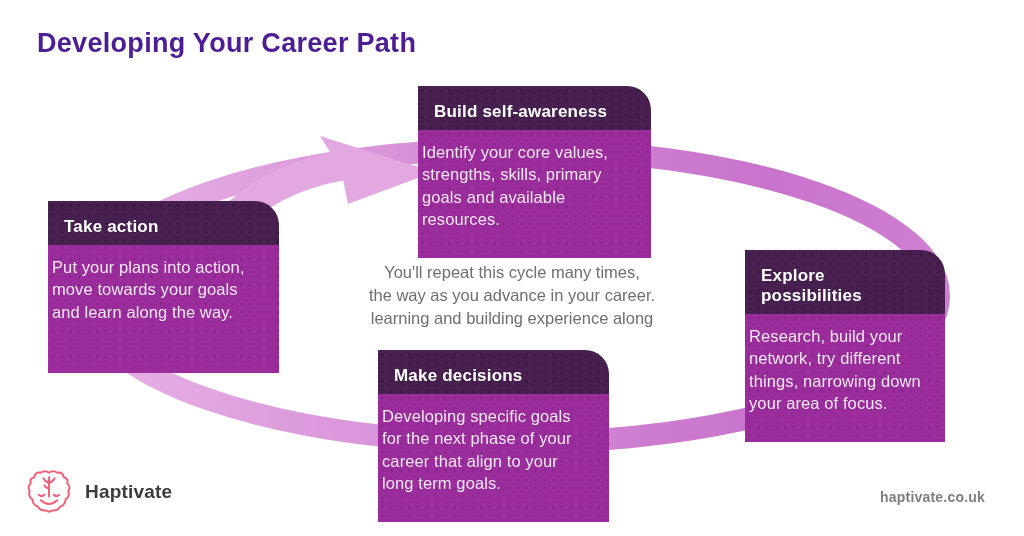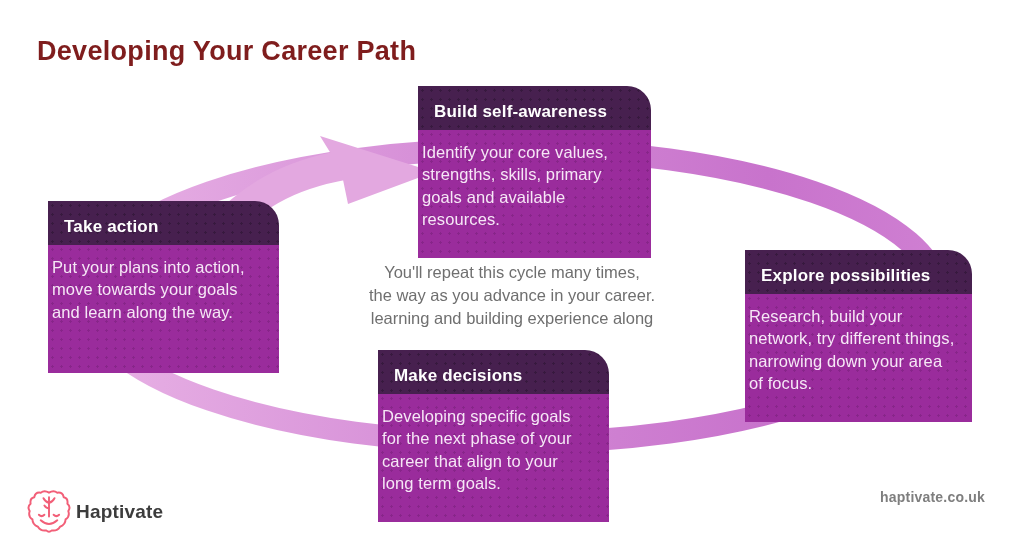--- a/index.html
+++ b/index.html
@@ -1,22 +1,22 @@
 <!DOCTYPE html>
 <html><head>
 <meta charset="utf-8">
 <style>
   html,body{margin:0;padding:0;background:#fff;}
   .stage{
     position:relative;width:1024px;height:536px;overflow:hidden;background:#ffffff;
     font-family:"Liberation Sans", sans-serif;
   }
   .page-title{
-    position:absolute;left:37px;top:36px;margin:0;
-    font-size:27px;font-weight:bold;color:#7f1d1d;letter-spacing:.3px;
+    position:absolute;left:37px;top:28px;margin:0;
+    font-size:27px;font-weight:bold;color:#4c1d95;letter-spacing:.3px;
   }
   .cycle-svg{position:absolute;left:0;top:0;z-index:0;}
   .note{
     position:absolute;left:320px;top:261px;width:384px;z-index:1;
     text-align:center;color:#6f6f6f;font-size:16.5px;line-height:1.38;
   }
   .card{
     position:absolute;z-index:2;border-radius:0 24px 0 0;overflow:hidden;
   }
   .card-header{
@@ -28,25 +28,25 @@
   }
   .card-body{
     background-color:#9a2c9c;
     background-image:radial-gradient(circle, rgba(40,0,40,.16) 1px, transparent 1.3px);
     background-size:9px 9px;
     color:#f6e7f6;font-size:16.5px;line-height:1.36;letter-spacing:.1px;
     padding:11px 15px 17px 4px;min-height:100px;
   }
   .c-build{left:418px;top:86px;width:233px;}
   .c-take{left:48px;top:201px;width:231px;}
-  .c-explore{left:745px;top:250px;width:227px;}
+  .c-explore{left:745px;top:250px;width:200px;}
   .c-make{left:378px;top:350px;width:231px;}
   .brand{
-    position:absolute;left:26px;top:488px;z-index:2;
-    display:flex;align-items:center;gap:4px;
+    position:absolute;left:26px;top:468px;z-index:2;
+    display:flex;align-items:center;gap:13px;
   }
   .brand-name{font-size:19px;font-weight:bold;color:#3c3c3c;letter-spacing:.2px;}
   .website{
     position:absolute;right:39px;top:489px;z-index:2;
     font-size:14px;font-weight:bold;color:#7e7e7e;letter-spacing:.2px;
   }
 </style>
 </head>
 <body>
 

